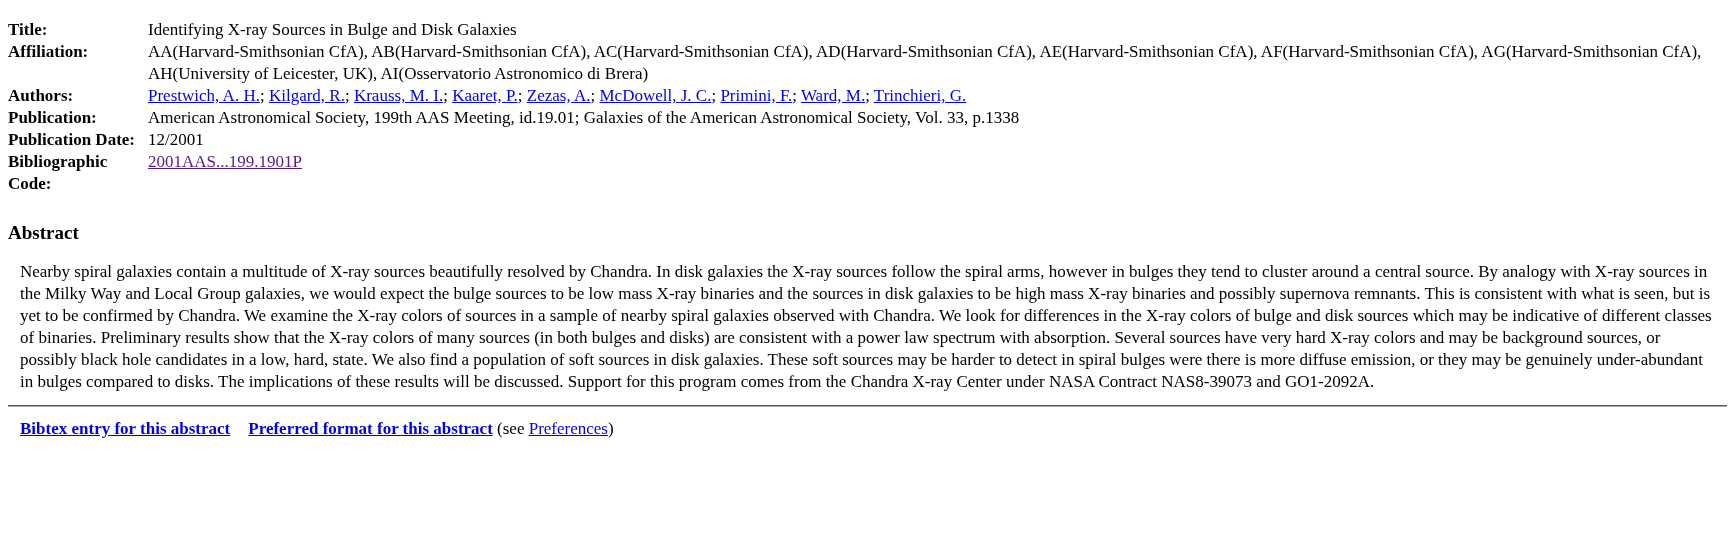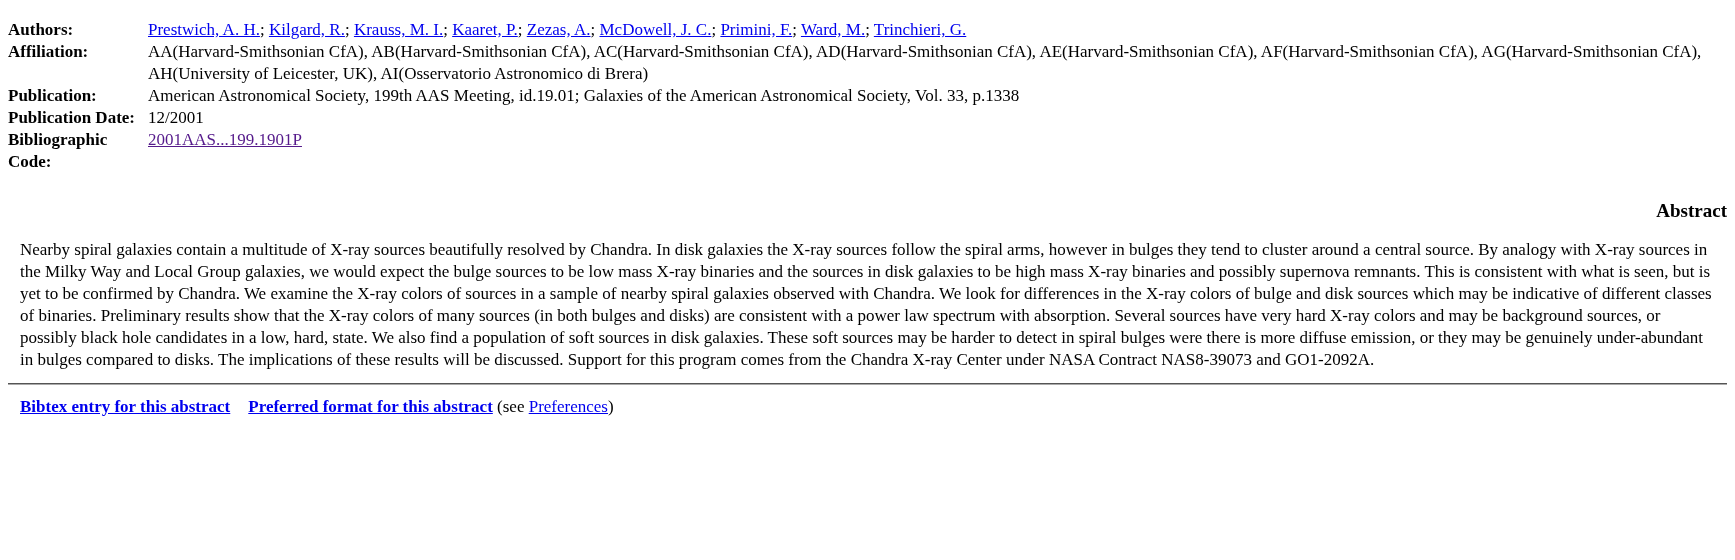--- a/index.html
+++ b/index.html
@@ -35,21 +35,21 @@
     padding-right: 42px;
     font-weight: bold;
     white-space: normal;
   }
   td.value-cell {
     padding-right: 6px;
   }
   a { color: #0000ee; text-decoration: underline; cursor: pointer; }
   a.visited { color: #551a8b; }
   .abstract-heading {
-    text-align: right;
+    text-align: left;
     font-weight: bold;
     font-size: 19px;
     margin: 27px 0 17px 0;
   }
   .abstract-text {
     margin: 12px;
     line-height: 22px;
     text-align: left;
   }
   hr.divider {
@@ -66,29 +66,33 @@
   .footer-links a.bold-link {
     font-weight: bold;
   }
   .footer-links .gap { display: inline-block; width: 18px; }
 </style>
 </head>
 <body>
 
 <table class="meta">
   <tbody>
+      <tr>
+    <td class="label-cell">Title:</td>
+    <td class="value-cell">Identifying X-ray Sources in Bulge and Disk Galaxies</td>
+  </tr>
+  <tr>
+    <td class="label-cell">Affiliation:</td>
+    <td class="value-cell">AA(Harvard-Smithsonian CfA), AB(Harvard-Smithsonian CfA), AC(Harvard-Smithsonian CfA), AD(Harvard-Smithsonian CfA), AE(Harvard-Smithsonian CfA), AF(Harvard-Smithsonian CfA), AG(Harvard-Smithsonian CfA), AH(University of Leicester, UK), AI(Osservatorio Astronomico di Brera)</td>
+  </tr>
   <tr>
     <td class="label-cell">Authors:</td>
     <td class="value-cell">
       <a>Prestwich, A. H.</a><span>; </span><a>Kilgard, R.</a><span>; </span><a>Krauss, M. I.</a><span>; </span><a>Kaaret, P.</a><span>; </span><a>Zezas, A.</a><span>; </span><a>McDowell, J. C.</a><span>; </span><a>Primini, F.</a><span>; </span><a>Ward, M.</a><span>; </span><a>Trinchieri, G.</a>
     </td>
-  </tr>
-  <tr>
-    <td class="label-cell">Affiliation:</td>
-    <td class="value-cell">AA(Harvard-Smithsonian CfA), AB(Harvard-Smithsonian CfA), AC(Harvard-Smithsonian CfA), AD(Harvard-Smithsonian CfA), AE(Harvard-Smithsonian CfA), AF(Harvard-Smithsonian CfA), AG(Harvard-Smithsonian CfA), AH(University of Leicester, UK), AI(Osservatorio Astronomico di Brera)</td>
   </tr>
   <tr>
     <td class="label-cell">Publication:</td>
     <td class="value-cell">American Astronomical Society, 199th AAS Meeting, id.19.01; Galaxies of the American Astronomical Society, Vol. 33, p.1338</td>
   </tr>
   <tr>
     <td class="label-cell">Publication Date:</td>
     <td class="value-cell">12/2001</td>
   </tr>
   <tr>

